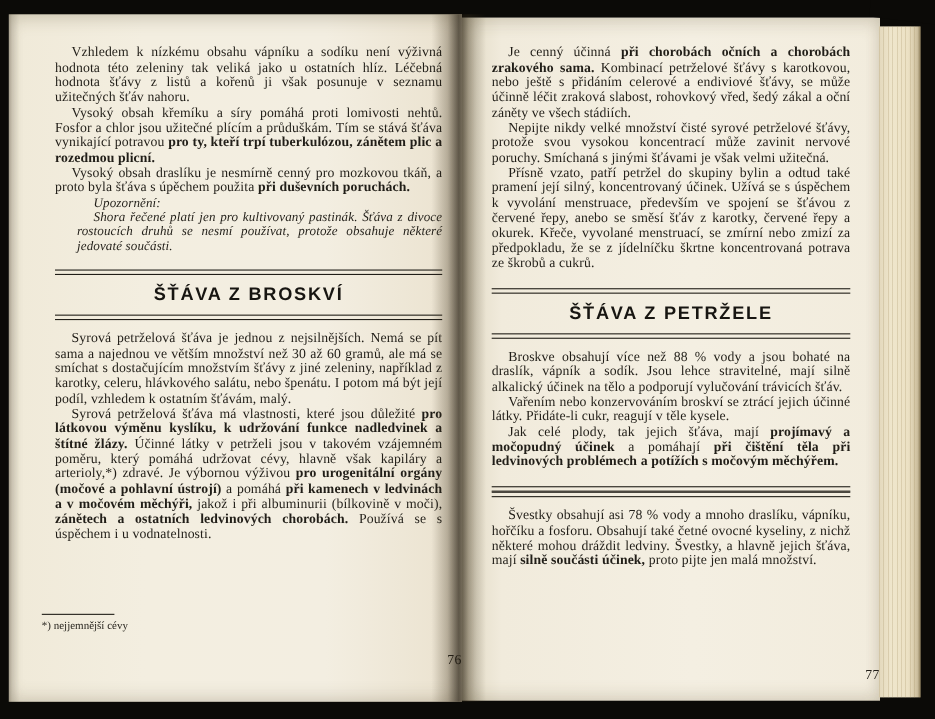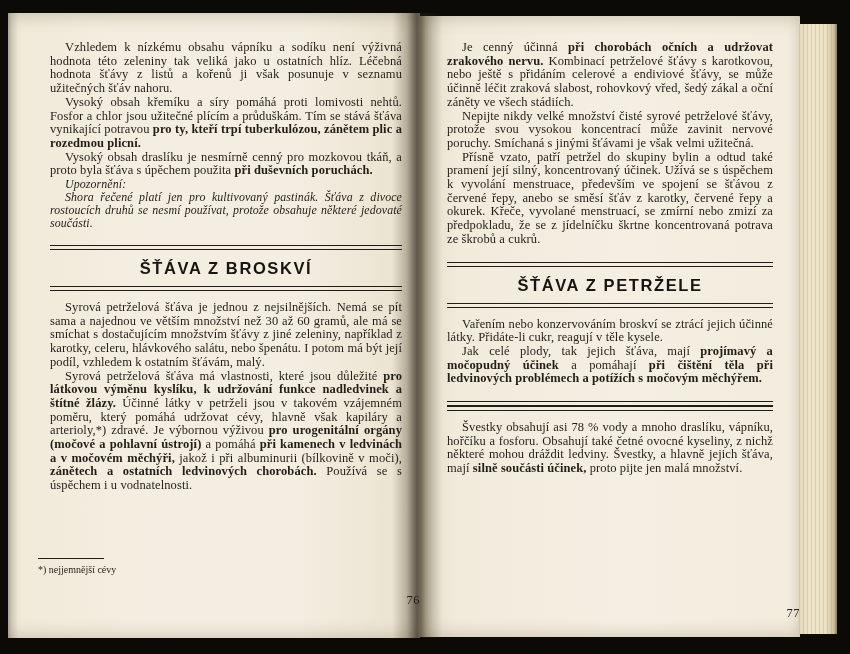--- a/index.html
+++ b/index.html
@@ -34,21 +34,21 @@
   .gutter-shadow {
     position:absolute; left:392px; top:13px; width:50px; height:625px; pointer-events:none;
     background:linear-gradient(90deg, rgba(58,48,28,0) 0%, rgba(58,48,28,.28) 30%, rgba(26,20,10,.62) 50%, rgba(58,48,28,.30) 68%, rgba(58,48,28,0) 100%);
   }
 
   .text-col { position:absolute; text-align:justify; }
   .page-left  .text-col { left:42px; top:28px; width:352px; }
   .page-right .text-col { left:27px; top:25px; width:326px; }
 
   .para { margin:0; text-indent:15px; font-size:12.5px; line-height:13.7px; letter-spacing:.1px; }
-  .para.italic { font-style:italic; font-size:11.9px; line-height:13px; }
+  .para.italic { font-style:italic; font-size:11.9px; line-height:13px;margin-left:20px; }
   .b { font-weight:bold; }
 
   .heading-block { margin:15px 0 10px; }
   .rule-double { height:3px; border-top:1px solid var(--ink,#211e18); border-bottom:1px solid var(--ink,#211e18); }
   .heading-text {
     font-family:"Liberation Sans", sans-serif; font-weight:bold;
     font-size:16.5px; letter-spacing:1.6px; text-align:center;
     padding:9px 0 8px; color:#171511;
   }
 
@@ -81,28 +81,29 @@
       </div>
     <div class="footnote">
       <div class="footnote-rule"></div>
       <span>*) nejjemnější cévy</span>
     </div>
     <div class="pageno">76</div>
   </div>
 
   <div class="page page-right">
     <div class="text-col">
-        <p class="para"><span>Je cenný účinná </span><span class="b">při chorobách očních a udržovat zrakového nervu.</span><span> Kombinací petrželové šťávy s karotkovou, nebo ještě s přidáním celerové a endiviové šťávy, se může účinně léčit zraková slabost, rohovkový vřed, šedý zákal a oční záněty ve všech stádiích.</span></p>
+        <p class="para"><span>Je cenný účinná </span><span class="b">při chorobách očních a chorobách zrakového sama.</span><span> Kombinací petrželové šťávy s karotkovou, nebo ještě s přidáním celerové a endiviové šťávy, se může účinně léčit zraková slabost, rohovkový vřed, šedý zákal a oční záněty ve všech stádiích.</span></p>
         <p class="para"><span>Nepijte nikdy velké množství čisté syrové petrželové šťávy, protože svou vysokou koncentrací může zavinit nervové poruchy. Smíchaná s jinými šťávami je však velmi užitečná.</span></p>
         <p class="para"><span>Přísně vzato, patří petržel do skupiny bylin a odtud také pramení její silný, koncentrovaný účinek. Užívá se s úspěchem k vyvolání menstruace, především ve spojení se šťávou z červené řepy, anebo se směsí šťáv z karotky, červené řepy a okurek. Křeče, vyvolané menstruací, se zmírní nebo zmizí za předpokladu, že se z jídelníčku škrtne koncentrovaná potrava ze škrobů a cukrů.</span></p>
         <div class="heading-block">
           <div class="rule-double"></div>
           <div class="heading-text">ŠŤÁVA Z PETRŽELE</div>
           <div class="rule-double"></div>
         </div>
+        <p class="para"><span>Broskve obsahují více než 88 % vody a jsou bohaté na draslík, vápník a sodík. Jsou lehce stravitelné, mají silně alkalický účinek na tělo a podporují vylučování trávicích šťáv.</span></p>
         <p class="para"><span>Vařením nebo konzervováním broskví se ztrácí jejich účinné látky. Přidáte-li cukr, reagují v těle kysele.</span></p>
         <p class="para"><span>Jak celé plody, tak jejich šťáva, mají </span><span class="b">projímavý a močopudný účinek</span><span> a pomáhají </span><span class="b">při čištění těla při ledvinových problémech a potížích s močovým měchýřem.</span></p>
         <div class="heading-block">
           <div class="rule-double"></div>
           <div class="rule-double"></div>
         </div>
         <p class="para"><span>Švestky obsahují asi 78 % vody a mnoho draslíku, vápníku, hořčíku a fosforu. Obsahují také četné ovocné kyseliny, z nichž některé mohou dráždit ledviny. Švestky, a hlavně jejich šťáva, mají </span><span class="b">silně součásti účinek,</span><span> proto pijte jen malá množství.</span></p>
       </div>
     <div class="pageno">77</div>
   </div>

